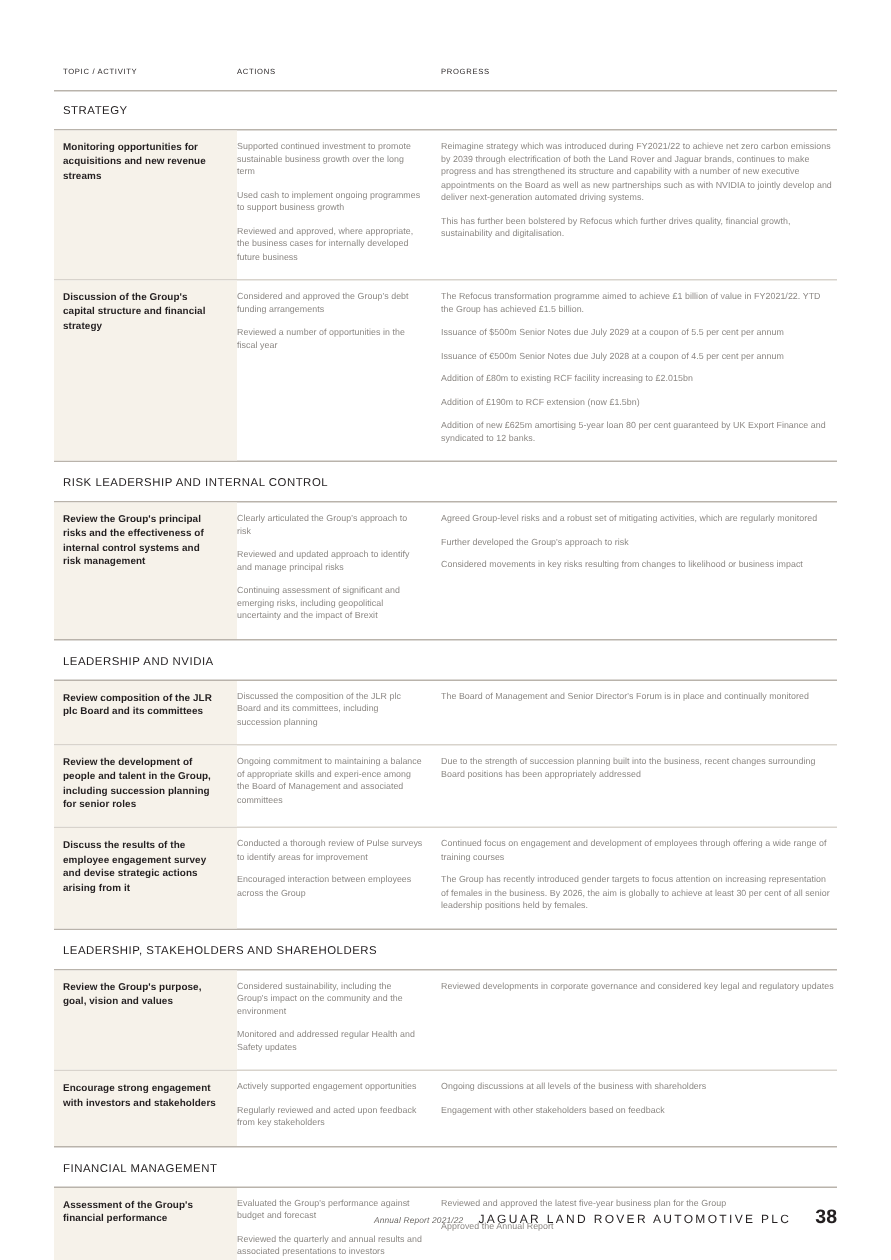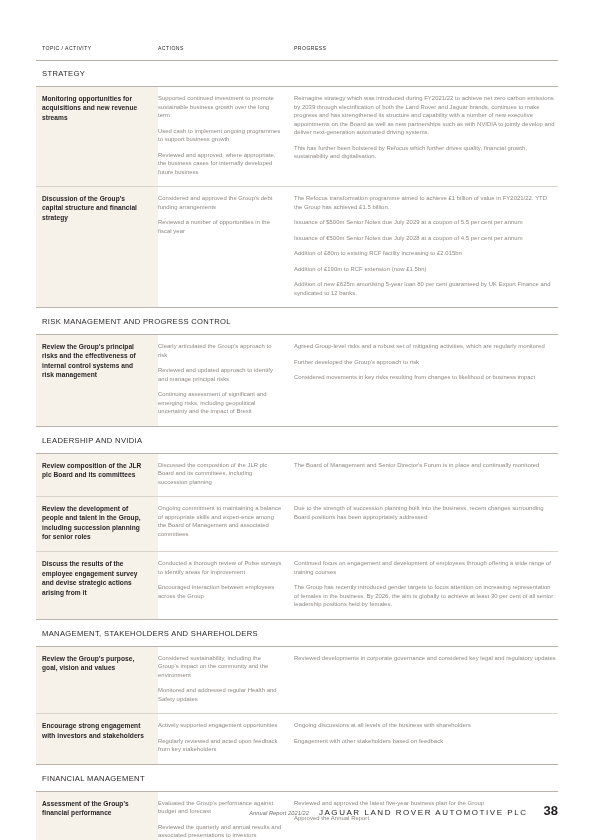--- a/index.html
+++ b/index.html
@@ -184,21 +184,21 @@
           </div>
           <div class="col-progress">
             <div class="progress-item">The Refocus transformation programme aimed to achieve £1 billion of value in FY2021/22. YTD the Group has achieved £1.5 billion.</div>
             <div class="progress-item">Issuance of $500m Senior Notes due July 2029 at a coupon of 5.5 per cent per annum</div>
             <div class="progress-item">Issuance of €500m Senior Notes due July 2028 at a coupon of 4.5 per cent per annum</div>
             <div class="progress-item">Addition of £80m to existing RCF facility increasing to £2.015bn</div>
             <div class="progress-item">Addition of £190m to RCF extension (now £1.5bn)</div>
             <div class="progress-item">Addition of new £625m amortising 5-year loan 80 per cent guaranteed by UK Export Finance and syndicated to 12 banks.</div>
           </div>
         </div>
-        <div class="section-head">RISK MANAGEMENT AND PROGRESS CONTROL</div>
+        <div class="section-head">RISK LEADERSHIP AND INTERNAL CONTROL</div>
         <div class="row data-row last-of-section">
           <div class="col-topic">
             <div class="topic-text">Review the Group's principal risks and the effectiveness of internal control systems and risk management</div>
           </div>
           <div class="col-actions">
             <div class="action-item">Clearly articulated the Group's approach to risk</div>
             <div class="action-item">Reviewed and updated approach to identify and manage principal risks</div>
             <div class="action-item">Continuing assessment of significant and emerging risks, including geopolitical uncertainty and the impact of Brexit</div>
           </div>
           <div class="col-progress">
@@ -236,21 +236,21 @@
           </div>
           <div class="col-actions">
             <div class="action-item">Conducted a thorough review of Pulse surveys to identify areas for improvement</div>
             <div class="action-item">Encouraged interaction between employees across the Group</div>
           </div>
           <div class="col-progress">
             <div class="progress-item">Continued focus on engagement and development of employees through offering a wide range of training courses</div>
             <div class="progress-item">The Group has recently introduced gender targets to focus attention on increasing representation of females in the business. By 2026, the aim is globally to achieve at least 30 per cent of all senior leadership positions held by females.</div>
           </div>
         </div>
-        <div class="section-head">MANAGEMENT, STAKEHOLDERS AND SHAREHOLDERS</div>
+        <div class="section-head">LEADERSHIP, STAKEHOLDERS AND SHAREHOLDERS</div>
         <div class="row data-row">
           <div class="col-topic">
             <div class="topic-text">Review the Group's purpose, goal, vision and values</div>
           </div>
           <div class="col-actions">
             <div class="action-item">Considered sustainability, including the Group's impact on the community and the environment</div>
             <div class="action-item">Monitored and addressed regular Health and Safety updates</div>
           </div>
           <div class="col-progress">
             <div class="progress-item">Reviewed developments in corporate governance and considered key legal and regulatory updates</div>

